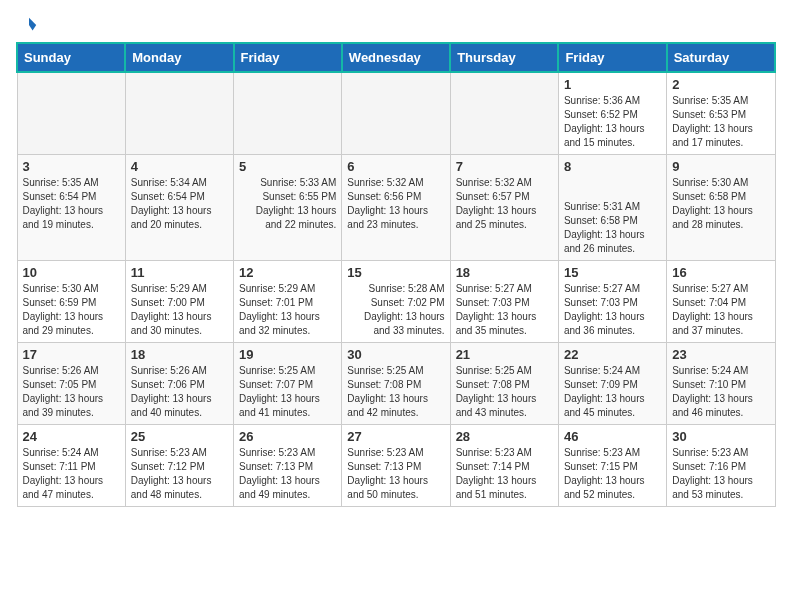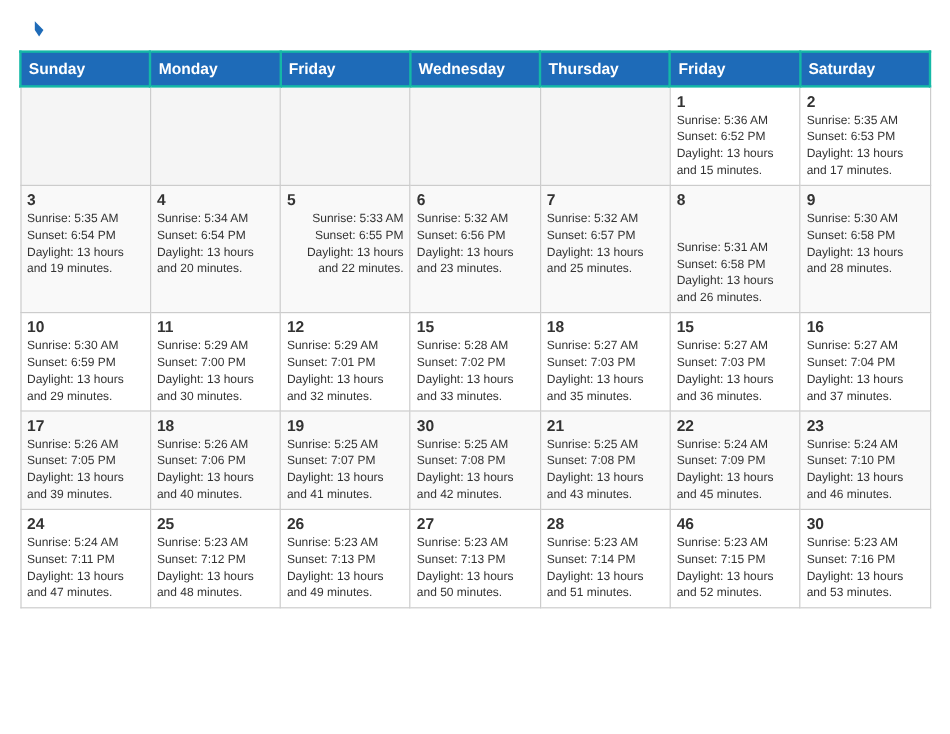--- a/index.html
+++ b/index.html
@@ -209,21 +209,21 @@
 Daylight: 13 hours and 30 minutes.</div>
         </td>
         <td>
           <span class="day-number">12</span>
           <div class="day-info" style="white-space: pre-line;">Sunrise: 5:29 AM
 Sunset: 7:01 PM
 Daylight: 13 hours and 32 minutes.</div>
         </td>
         <td>
           <span class="day-number">15</span>
-          <div class="day-info" style="white-space: pre-line;">Sunrise: 5:28 AM
+          <div class="day-info" style="white-space: pre-line; text-align: right;">Sunrise: 5:28 AM
 Sunset: 7:02 PM
 Daylight: 13 hours and 33 minutes.</div>
         </td>
         <td>
           <span class="day-number">18</span>
           <div class="day-info" style="white-space: pre-line;">Sunrise: 5:27 AM
 Sunset: 7:03 PM
 Daylight: 13 hours and 35 minutes.</div>
         </td>
         <td>

